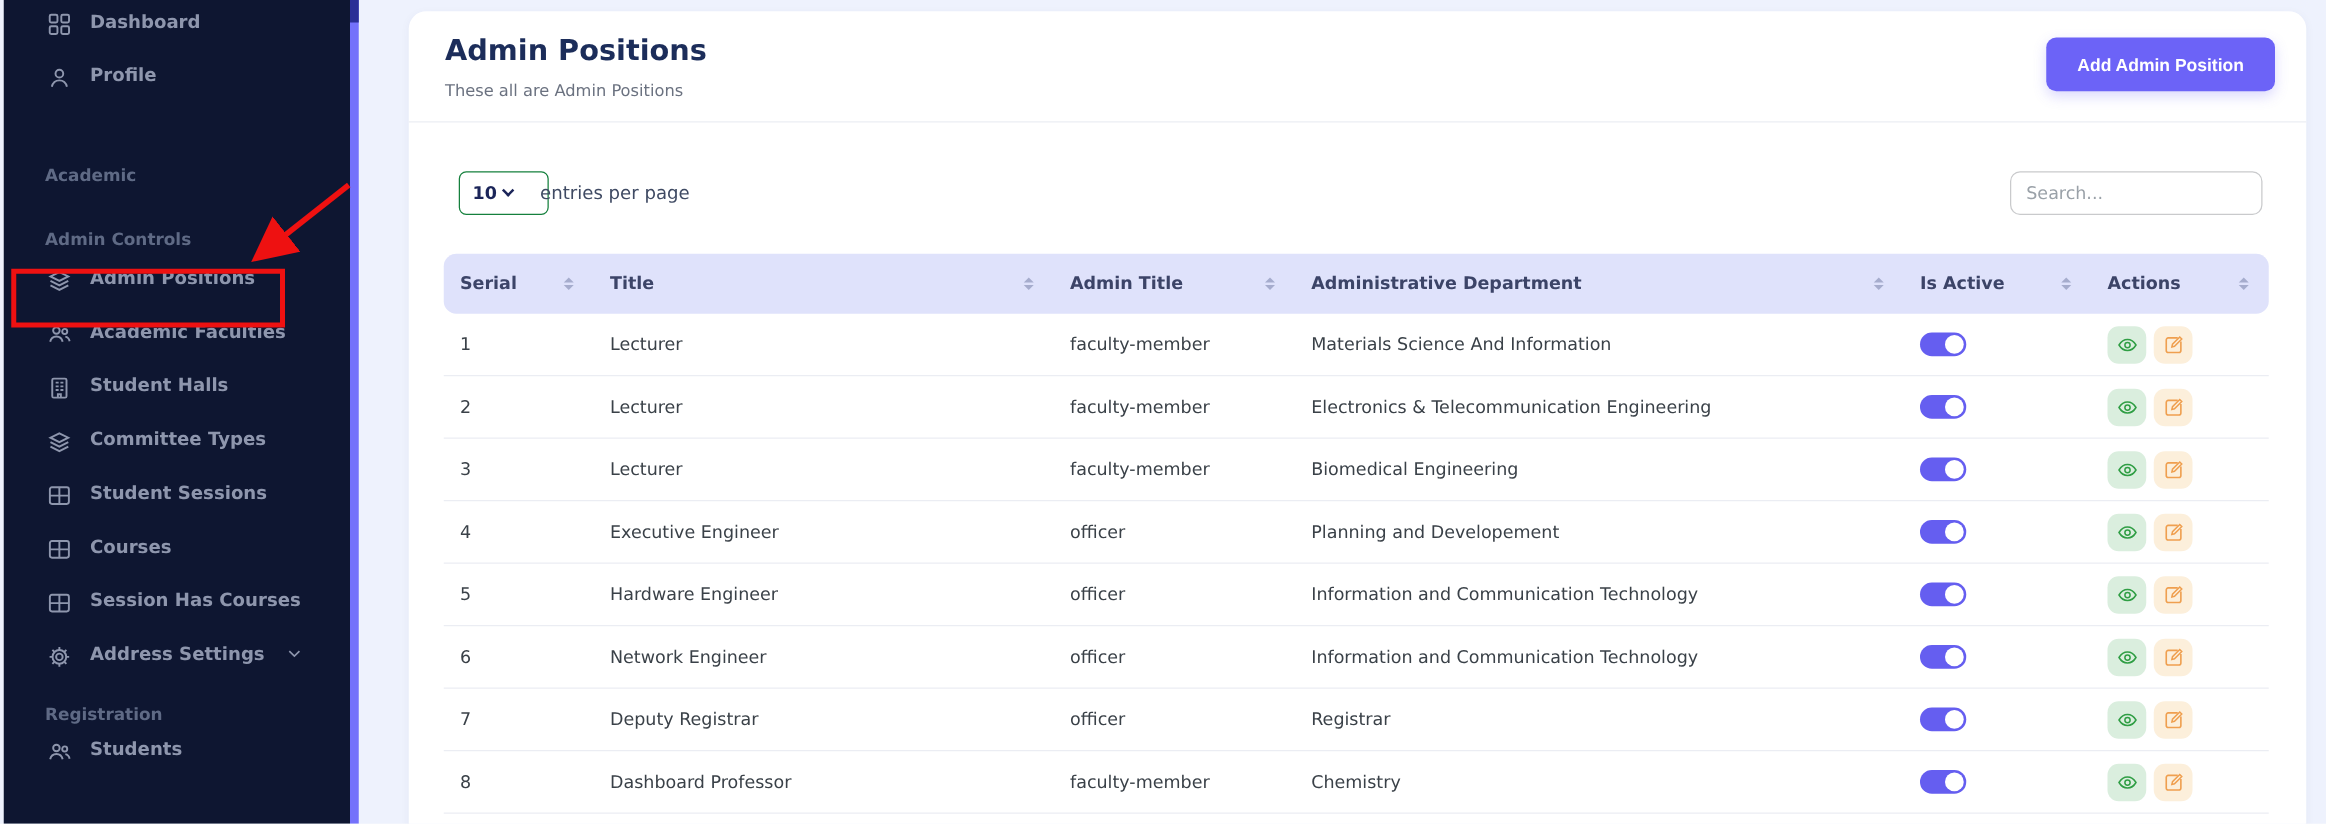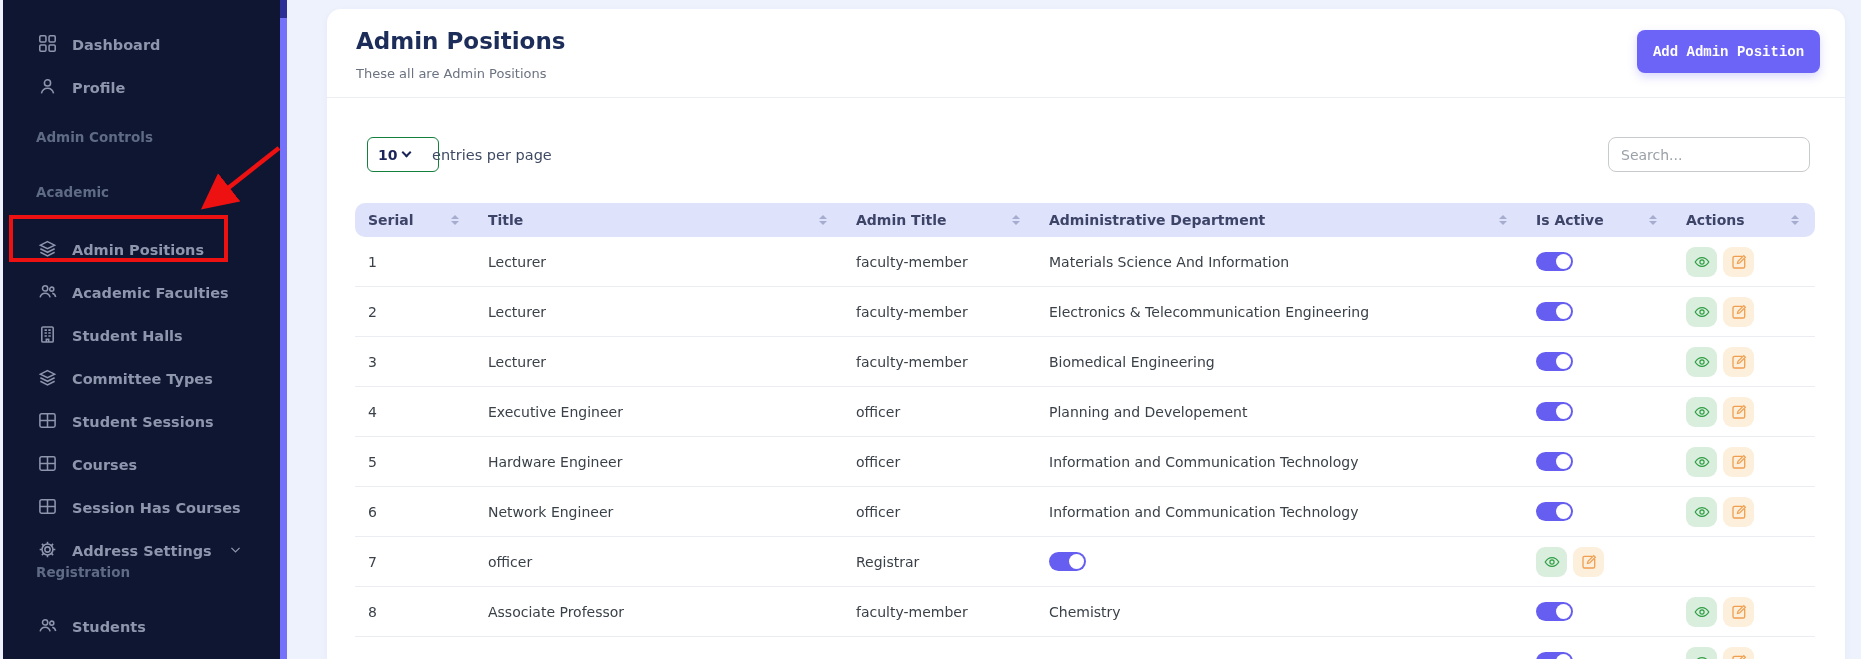--- a/index.html
+++ b/index.html
@@ -3,63 +3,63 @@
 <meta charset="utf-8">
 <style>
   * { margin:0; padding:0; box-sizing:border-box; }
   html,body { width:1861px; height:659px; }
   body { font-family:"DejaVu Sans","Liberation Sans",sans-serif; background:#eef2fd; position:relative; overflow:hidden; }
 
   
   .sidebar { position:absolute; left:3px; top:0; width:277px; height:659px; background:#0e1631; }
   .sb-rail { position:absolute; left:280px; top:0; width:7px; height:659px; background:#7471fb; }
   .sb-rail-track { position:absolute; left:0; top:0; width:7px; height:18px; background:#2b2f96; }
-  .sb-item { height:43px; display:flex; align-items:flex-end; padding-left:35px; gap:15px;
+  .sb-item { height:43px; display:flex; align-items:flex-start; padding-left:35px; gap:15px;
              color:#8e96ad; font-size:14.5px; font-weight:600; cursor:pointer; }
   .sb-item svg { width:19px; height:19px; stroke:#8e96ad; fill:none; stroke-width:1.3; flex:none; }
   .sb-section { height:20px; display:flex; align-items:center; padding-left:33px;
                 color:#5f6a85; font-size:13.5px; font-weight:600; }
   .mt10{margin-top:10px;} .mt31{margin-top:31px;} .mt35{margin-top:35px;} .mt13{margin-top:13px;} .mt17{margin-top:3px;}
   .sb-chevron { margin-left:auto; margin-right:38px; }
   .sb-chevron svg { width:13px; height:13px; stroke:#8e96ad; fill:none; stroke-width:1.6; }
 
   
   .annot-box { position:absolute; left:9px; top:215px; width:219px; height:47px;
                border:4px solid #ee1111; z-index:30; pointer-events:none; }
   .annot-arrow { position:absolute; left:176px; top:130px; z-index:31; pointer-events:none; }
 
   
   .card { position:absolute; left:327px; top:9px; width:1518px; height:740px;
           background:#ffffff; border-radius:14px; box-shadow:0 2px 8px rgba(30,40,90,.04); }
   .card-head { position:relative; height:89px; border-bottom:1px solid #eceef3; }
   .page-title { position:absolute; left:29px; top:19px; font-size:23px; font-weight:700; color:#1c2d5a; }
   .page-subtitle { position:absolute; left:29px; top:57px; font-size:13px; color:#6b7280; }
   .add-btn { position:absolute; right:25px; top:21px; width:183px; height:43px; border:none;
-             background:#6c63f7; color:#fff; font-family:Liberation Mono, monospace; font-size:14px; font-weight:700;
+             background:#6c63f7; color:#fff; font-family:Liberation Sans, sans-serif; font-size:14px; font-weight:700;
              border-radius:8px; cursor:pointer; box-shadow:0 4px 10px rgba(108,99,247,.25); }
 
   
   .controls { position:absolute; left:0; top:128px; width:100%; height:35px; }
   .entries-wrap { position:absolute; left:40px; top:0; width:52px; height:35px; }
   .entries-select { width:72px; height:35px; border:1px solid #15803d; border-radius:6px;
                     font-family:inherit; font-size:14px; font-weight:600; color:#1b2559;
                     padding-left:10px; appearance:none; -webkit-appearance:none; background:#fff; cursor:pointer; }
   .entries-chevron { position:absolute; right:9px; top:12px; width:7px; height:7px; pointer-events:none;
                      border-right:2px solid #1b2559; border-bottom:2px solid #1b2559; transform:rotate(45deg); }
   .entries-label { position:absolute; left:105px; top:0; height:35px; display:flex; align-items:center;
                    font-size:14.5px; color:#3f4a63;text-align:center; }
   .search-input { position:absolute; right:35px; top:0; width:202px; height:35px;
                   border:1px solid #c9cacc; border-radius:8px; padding:0 12px;
                   font-family:inherit; font-size:14px; color:#444; }
   .search-input::placeholder { color:#9aa1a8; }
 
   
   .table { position:absolute; left:28px; top:194px; width:1460px; }
   .tgrid { display:grid; grid-template-columns:120px 368px 193px 487px 150px 142px; }
-  .thead { background:#dfe2fb; border-radius:10px; height:34px; }
+  .thead { background:#dfe2fb; border-radius:10px; height:48px; }
   .th { display:flex; align-items:center; justify-content:space-between;
         padding:0 16px 0 13px; font-size:14px; font-weight:600; color:#3c4468; cursor:pointer; }
   .sort { display:flex; flex-direction:column; gap:2px; }
   .sort i { display:block; width:0; height:0; border-left:4px solid transparent; border-right:4px solid transparent; }
   .sort .up { border-bottom:4px solid #a6accd; }
   .sort .dn { border-top:4px solid #a6accd; }
   .trow { height:50px; align-items:center; border-bottom:1px solid #ebedf3;
           font-size:14px; color:#3a4148; }
   .td { padding-left:13px; white-space:nowrap; overflow:hidden; }
   .toggle { width:37px; height:19px; border-radius:10px; background:#655ef0; position:relative;
@@ -87,22 +87,22 @@
     <span>Dashboard</span>
   </div>
   <div class="sb-item">
     <svg viewBox="0 0 16 16">
         <circle cx="8" cy="5" r="2.6"></circle>
         <path d="M2.9 13.8c.7-2.9 2.6-4.3 5.1-4.3s4.4 1.4 5.1 4.3"></path>
       </svg>
     <span>Profile</span>
   </div>
 
+  <div class="sb-section mt35">Academic</div>
   <div class="sb-section mt31">Admin Controls</div>
-  <div class="sb-section mt35">Academic</div>
 
   <div class="sb-item mt13">
     <svg viewBox="0 0 16 16">
         <path d="M8 2.2 14 5.2 8 8.2 2 5.2z"></path>
         <path d="M2 8.2l6 3 6-3"></path>
         <path d="M2 11.2l6 3 6-3"></path>
       </svg>
     <span>Admin Positions</span>
   </div>
   <div class="sb-item">
@@ -390,20 +390,21 @@
         <svg viewBox="0 0 16 16">
                 <path d="M11.2 2.3H3.6A1.6 1.6 0 0 0 2 3.9v8.5A1.6 1.6 0 0 0 3.6 14h8.5a1.6 1.6 0 0 0 1.6-1.6V5.1" fill="none" stroke="#ef9f4f" stroke-width="1.3"></path>
                 <path d="M12.8 1.6l1.6 1.6L8.6 9l-2.1.5L7 7.4z" fill="none" stroke="#ef9f4f" stroke-width="1.2"></path>
               </svg>
       </button>
     </div>
   </div>
 
   <div class="trow tgrid">
     <div class="td">7</div>
+    <div class="td">Deputy Registrar</div>
     <div class="td">officer</div>
     <div class="td">Registrar</div>
     <div>
             <div class="toggle"></div>
           </div>
     <div class="actions-cell">
       <button class="icon-btn btn-view">
         <svg viewBox="0 0 16 16">
                 <path d="M1.2 8S3.8 3.6 8 3.6 14.8 8 14.8 8 12.2 12.4 8 12.4 1.2 8 1.2 8z" fill="none" stroke="#2f9e44" stroke-width="1.2"></path>
                 <circle cx="8" cy="8" r="2.1" fill="none" stroke="#2f9e44" stroke-width="1.2"></circle>
@@ -413,21 +414,21 @@
         <svg viewBox="0 0 16 16">
                 <path d="M11.2 2.3H3.6A1.6 1.6 0 0 0 2 3.9v8.5A1.6 1.6 0 0 0 3.6 14h8.5a1.6 1.6 0 0 0 1.6-1.6V5.1" fill="none" stroke="#ef9f4f" stroke-width="1.3"></path>
                 <path d="M12.8 1.6l1.6 1.6L8.6 9l-2.1.5L7 7.4z" fill="none" stroke="#ef9f4f" stroke-width="1.2"></path>
               </svg>
       </button>
     </div>
   </div>
 
   <div class="trow tgrid">
     <div class="td">8</div>
-    <div class="td">Associate Professor</div>
+    <div class="td">Dashboard Professor</div>
     <div class="td">faculty-member</div>
     <div class="td">Chemistry</div>
     <div>
             <div class="toggle"></div>
           </div>
     <div class="actions-cell">
       <button class="icon-btn btn-view">
         <svg viewBox="0 0 16 16">
                 <path d="M1.2 8S3.8 3.6 8 3.6 14.8 8 14.8 8 12.2 12.4 8 12.4 1.2 8 1.2 8z" fill="none" stroke="#2f9e44" stroke-width="1.2"></path>
                 <circle cx="8" cy="8" r="2.1" fill="none" stroke="#2f9e44" stroke-width="1.2"></circle>

